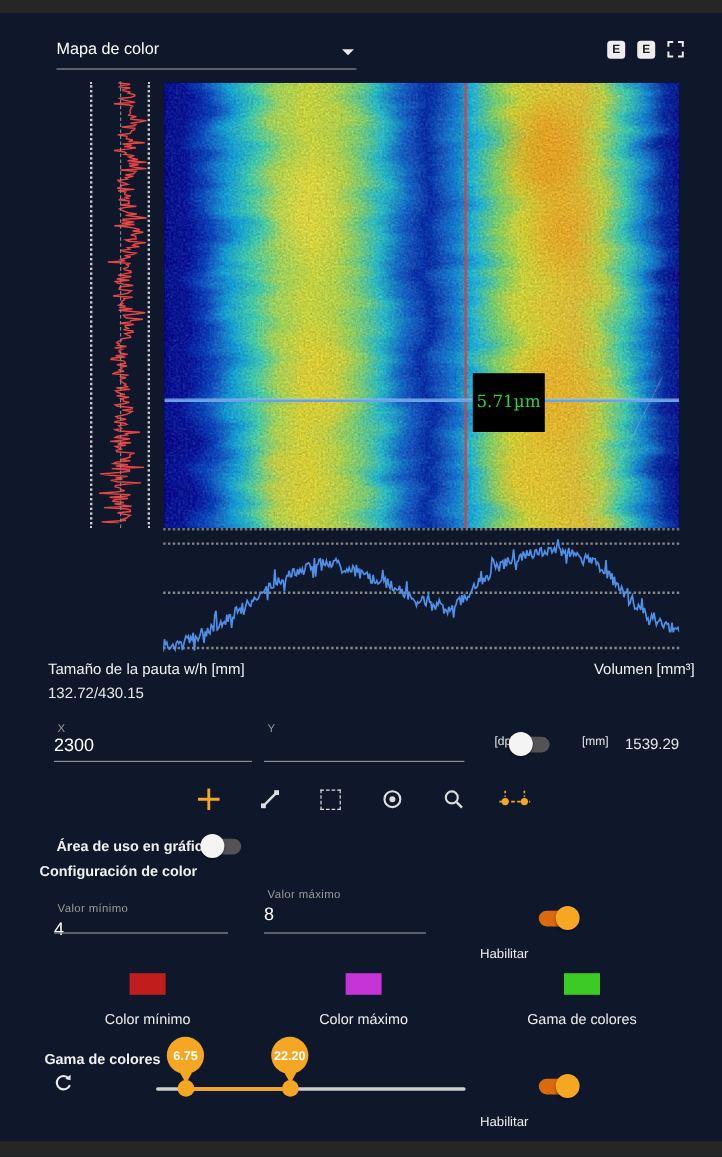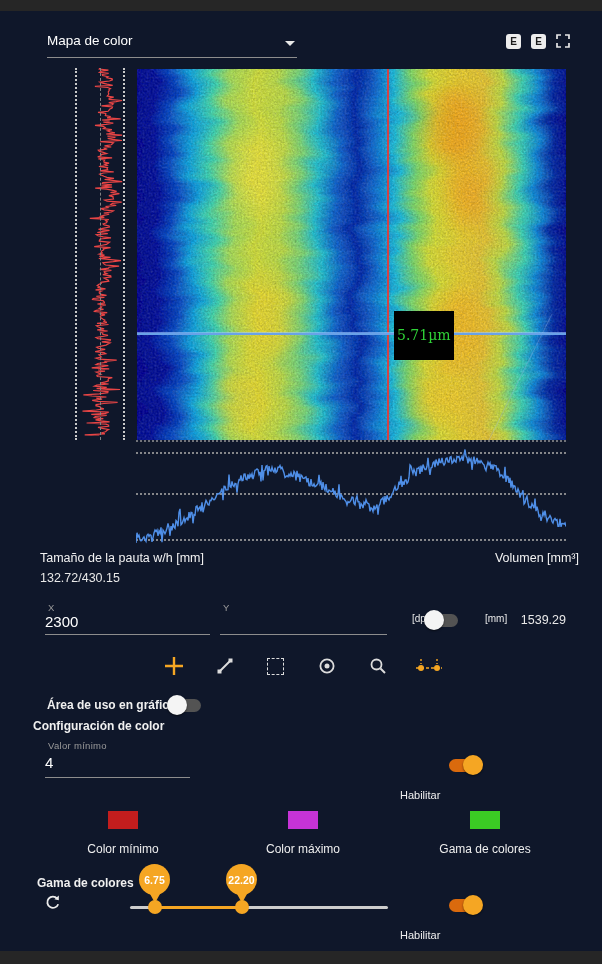--- a/index.html
+++ b/index.html
@@ -220,22 +220,27 @@
   </div>
 
   <div class="abs sec-bold" style="left:47px;top:698px;">Área de uso en gráfico 3D</div>
   <div class="abs tgl off" style="left:169px;top:699px;">
     <div class="knob"></div>
   </div>
 
   <div class="abs sec-bold" style="left:33px;top:719px;">Configuración de color</div>
 
   <div class="abs fld" style="left:45px;top:740px;width:145px;height:38px;">
-    <div class="fld-label" style="padding-left:3px;">Valor mínimo</div>
+    <div class="fld-label" style="padding-left:3px;margin-top:12px;">Valor mínimo</div>
     <input class="fld-input" style="margin-top: 3px;" value="4">
+    <div class="uline"></div>
+  </div>
+  <div class="abs fld" style="left:220px;top:740px;width:135px;height:38px;">
+    <div class="fld-label" style="padding-left:3px;">Valor máximo</div>
+    <input class="fld-input" style="margin-top: 3px;" value="8">
     <div class="uline"></div>
   </div>
   <div class="abs plain-label" style="left:400px;top:757px;">Habilitar</div>
   <div class="abs tgl on" style="left:449px;top:759px;">
     <div class="knob"></div>
   </div>
 
   <div class="abs swatch" style="left: 108px; top: 811px; background: rgb(194, 29, 29);"></div>
   <div class="abs swatch-label" style="left:123px;top:842px;">Color mínimo</div>
   <div class="abs swatch" style="left: 288px; top: 811px; background: rgb(198, 51, 214);"></div>

